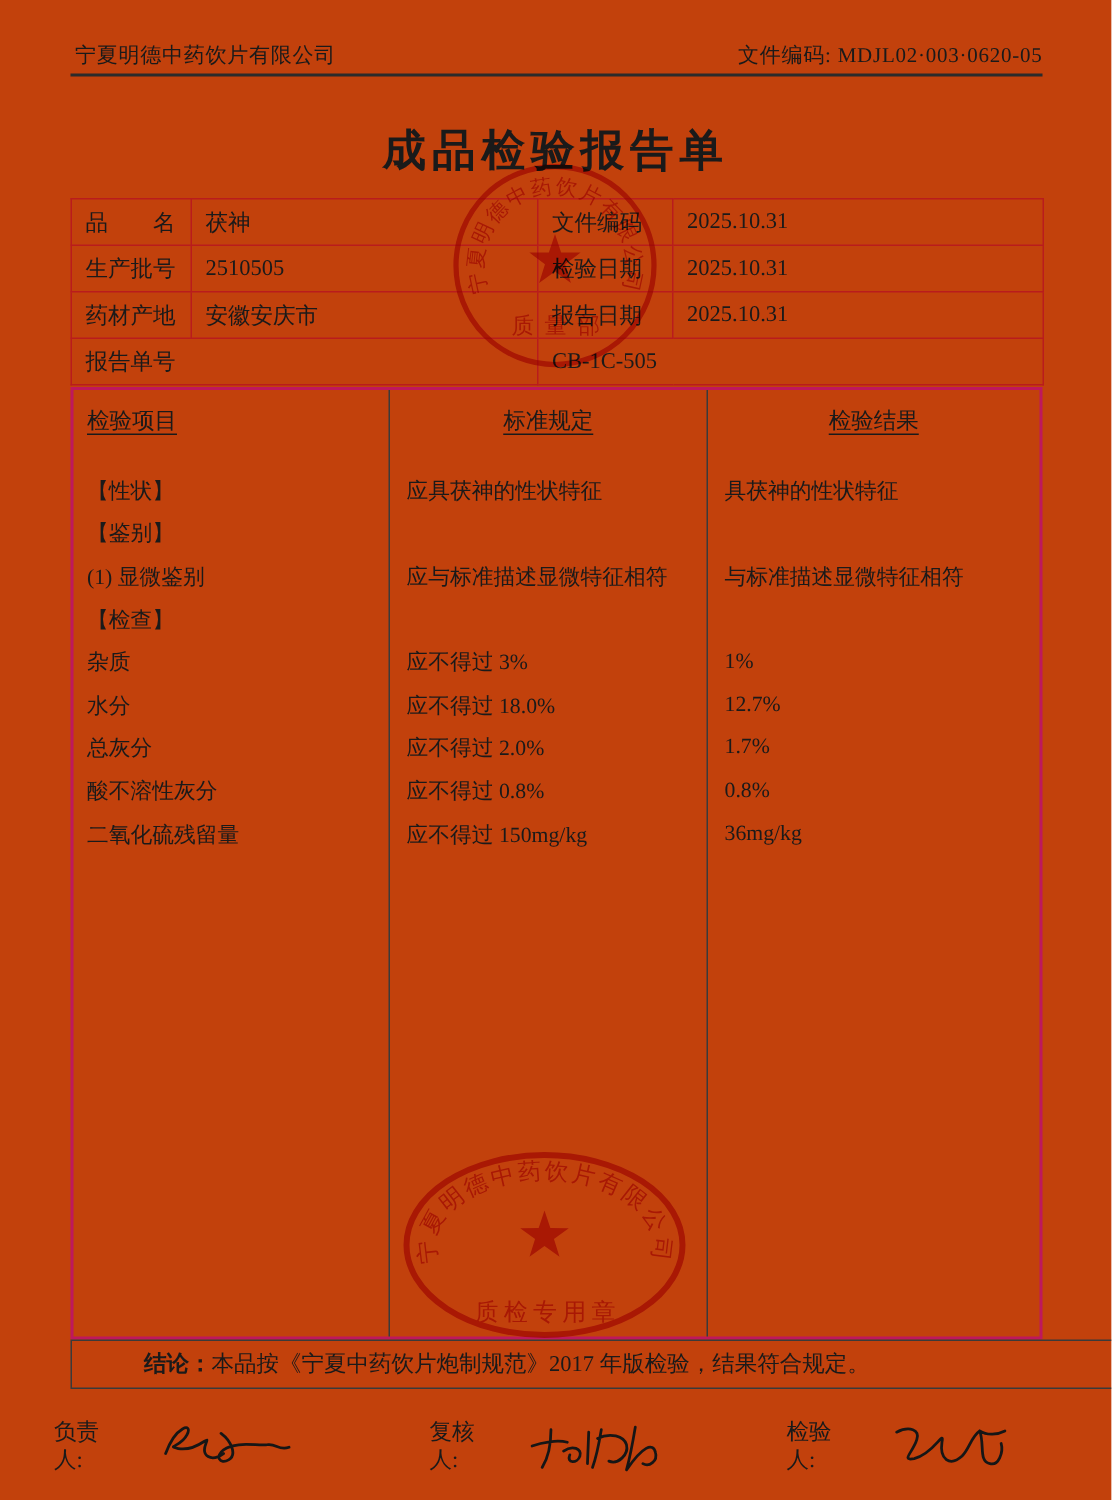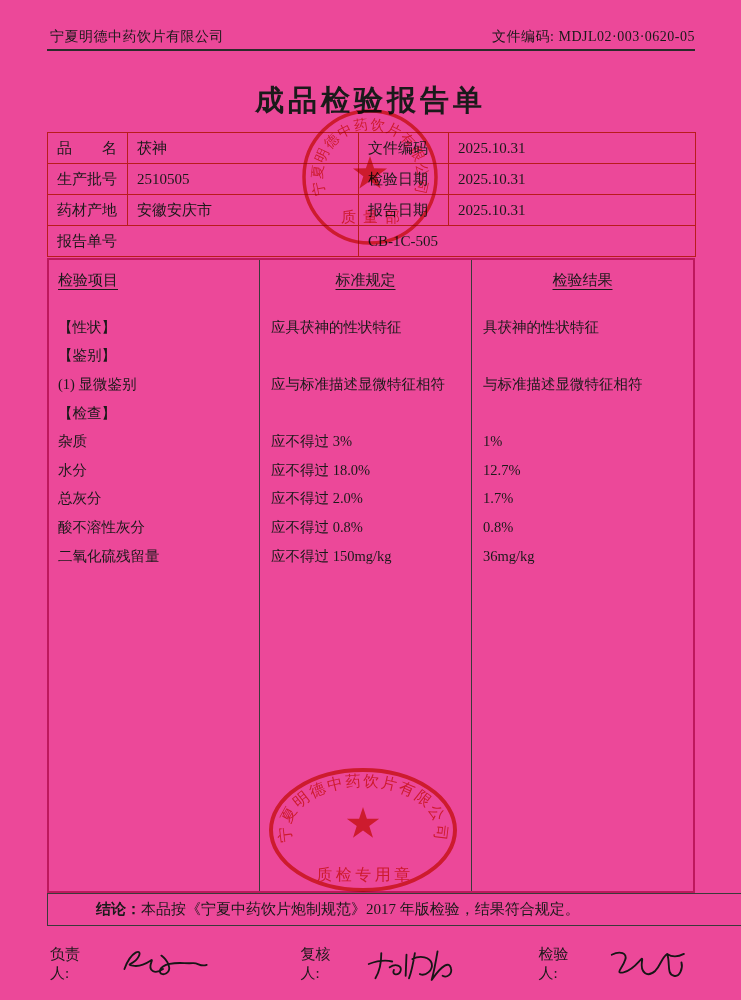--- a/index.html
+++ b/index.html
@@ -1,17 +1,17 @@
 <!DOCTYPE html>
 <html><head>
 <meta charset="utf-8">
 <style>
   html,body{margin:0;padding:0;background:#ffffff;}
   .page{
-    position:relative;width:741px;height:1000px;background:#ec4899;overflow:hidden;
+    position:relative;width:741px;height:1000px;background:#c2410c;overflow:hidden;
     font-family:"Liberation Serif","DejaVu Serif",serif;color:#1a1a1a;
   }
   
   .doc-header{position:absolute;top:28px;left:50px;width:645px;display:flex;
     justify-content:space-between;font-size:14px;letter-spacing:.5px;}
   .header-rule{position:absolute;top:49px;left:47px;width:648px;height:0;
     border-top:2.5px solid #2b2b2b;}
   
   .title{position:absolute;top:81px;left:0;width:741px;text-align:center;
     font-size:29px;font-weight:bold;letter-spacing:4px;}
@@ -34,21 +34,21 @@
   .lines{position:absolute;top:53px;left:0;right:0;}
   .line{height:28.6px;display:flex;align-items:center;padding:0 11px;
     white-space:nowrap;}
   .c1 .line{padding-left:9px;}
   
   .conclusion{position:absolute;top:893px;left:47px;width:696px;height:33px;
     box-sizing:border-box;border:1px solid #3a3a3a;display:flex;align-items:center;
     padding-left:48px;font-size:15px;}
   .conclusion .lbl{font-weight:bold;}
   
-  .signs{position:absolute;top:940px;left:50px;width:650px;display:flex;
+  .signs{position:absolute;top:940px;left:36px;width:650px;display:flex;
     align-items:center;font-size:15px;gap:12px;}
   .signs svg{margin:0 8px;}
   .sig-path{fill:none;stroke:#161616;stroke-width:2.2;stroke-linecap:round;
     stroke-linejoin:round;}
   
   .stamp{position:absolute;opacity:.85;mix-blend-mode:multiply;pointer-events:none;}
   .stamp-top{left:295px;top:102px;}
   .stamp-bottom{left:263px;top:758px;}
   .stamp text{font-family:"Liberation Serif","DejaVu Serif",serif;}
 </style>

